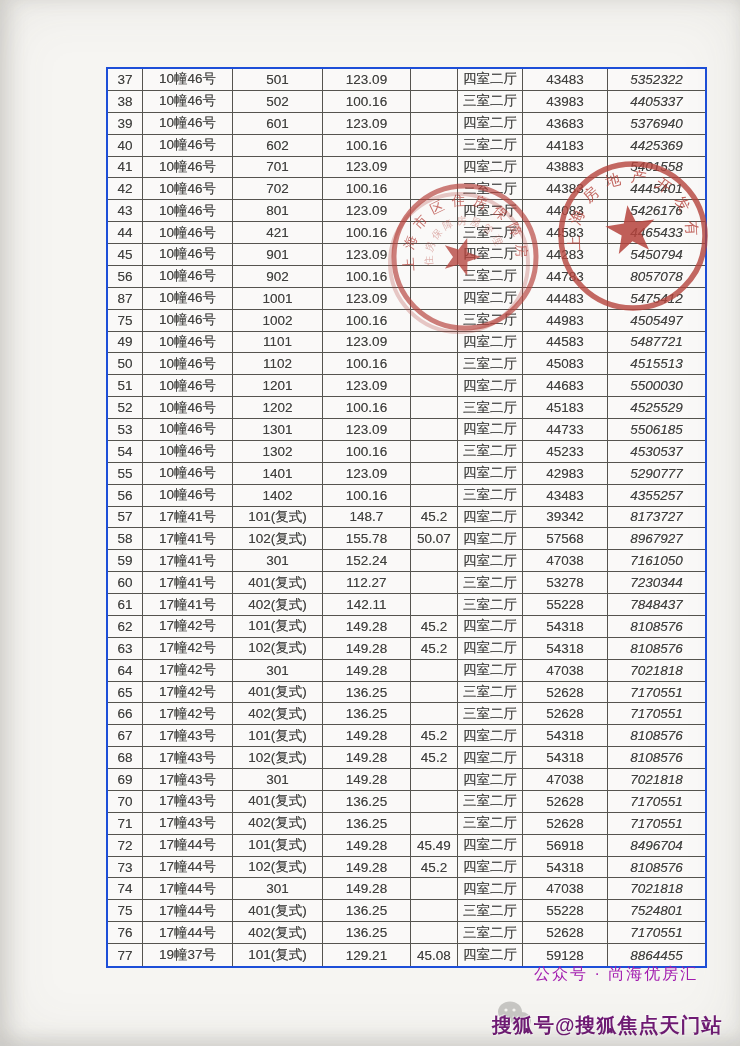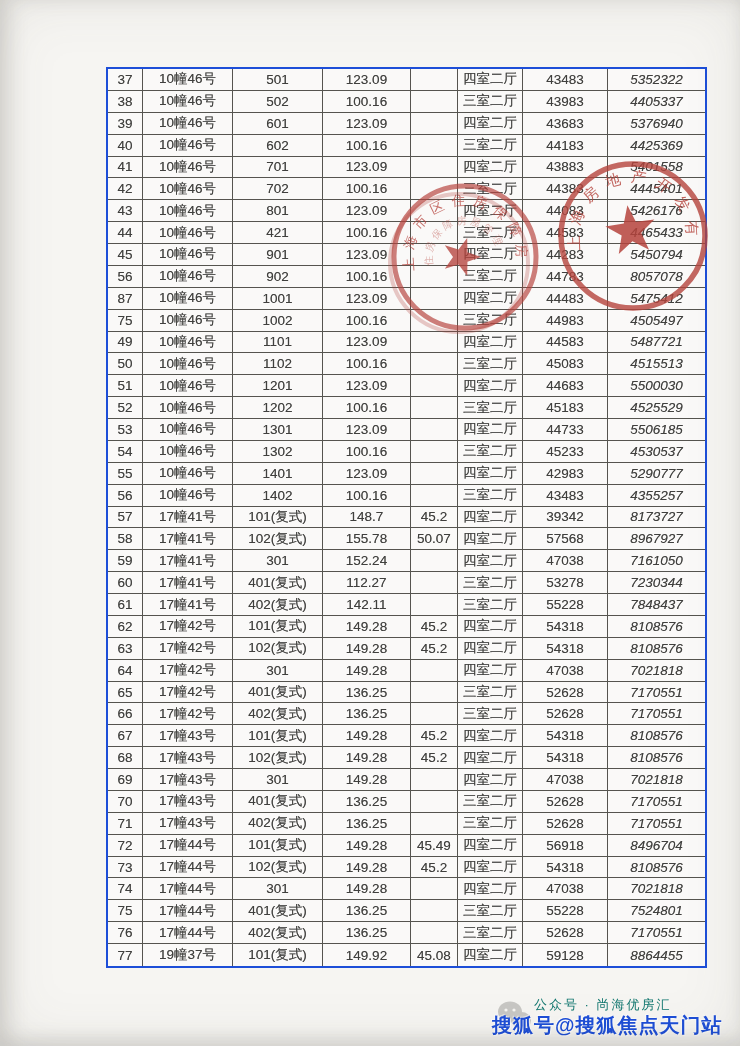--- a/index.html
+++ b/index.html
@@ -31,26 +31,26 @@
     border-bottom:1.2px solid #55544f;
     white-space:nowrap;overflow:hidden;
     text-shadow:0 0 .5px rgba(64,64,62,.55);
   }
   .cell.last-col{border-right:none;font-style:italic;}
   .cell.last-row{border-bottom:none;}
   
   .stamps{position:absolute;left:0;top:0;z-index:3;pointer-events:none;}
   
   .footer-gray{
-    position:absolute;left:534px;top:996px;z-index:2;
-    font-size:13px;letter-spacing:2px;color:#0f766e;white-space:nowrap;
+    position:absolute;left:534px;top:964px;z-index:2;
+    font-size:16px;letter-spacing:2px;color:#a21caf;white-space:nowrap;
   }
   .footer-dark{
     position:absolute;left:492px;top:1012px;z-index:4;
-    font-size:20px;font-weight:bold;letter-spacing:1px;color:#1d4ed8;white-space:nowrap;
+    font-size:20px;font-weight:bold;letter-spacing:1px;color:#701a75;white-space:nowrap;
     text-shadow:1px 1px 0 rgba(255,255,255,.75),-1px -1px 0 rgba(255,255,255,.55);
   }
   .wechat-icon{position:absolute;left:496px;top:999px;z-index:2;}
 </style>
 </head>
 <body>
 
 <div class="photo-vignette"></div>
 
 <div class="price-table">
@@ -370,21 +370,21 @@
     <div class="cell">17幢44号</div>
     <div class="cell">402(复式)</div>
     <div class="cell">136.25</div>
     <div class="cell"></div>
     <div class="cell">三室二厅</div>
     <div class="cell">52628</div>
     <div class="cell last-col">7170551</div>
     <div class="cell last-row">77</div>
     <div class="cell last-row">19幢37号</div>
     <div class="cell last-row">101(复式)</div>
-    <div class="cell last-row">149.92</div>
+    <div class="cell last-row">129.21</div>
     <div class="cell last-row">45.08</div>
     <div class="cell last-row">四室二厅</div>
     <div class="cell last-row">59128</div>
     <div class="cell last-col last-row">8864455</div>
   </div>
 
 <svg class="stamps" width="740" height="1046" viewBox="0 0 740 1046">
   <defs>
     <path id="arc-left" d="M 414.8 270.5 A 52 52 0 1 1 515.2 270.5" fill="none"></path>
     <path id="arc-left-inner" d="M 433.1 265.5 A 33 33 0 1 1 496.9 265.5" fill="none"></path>

